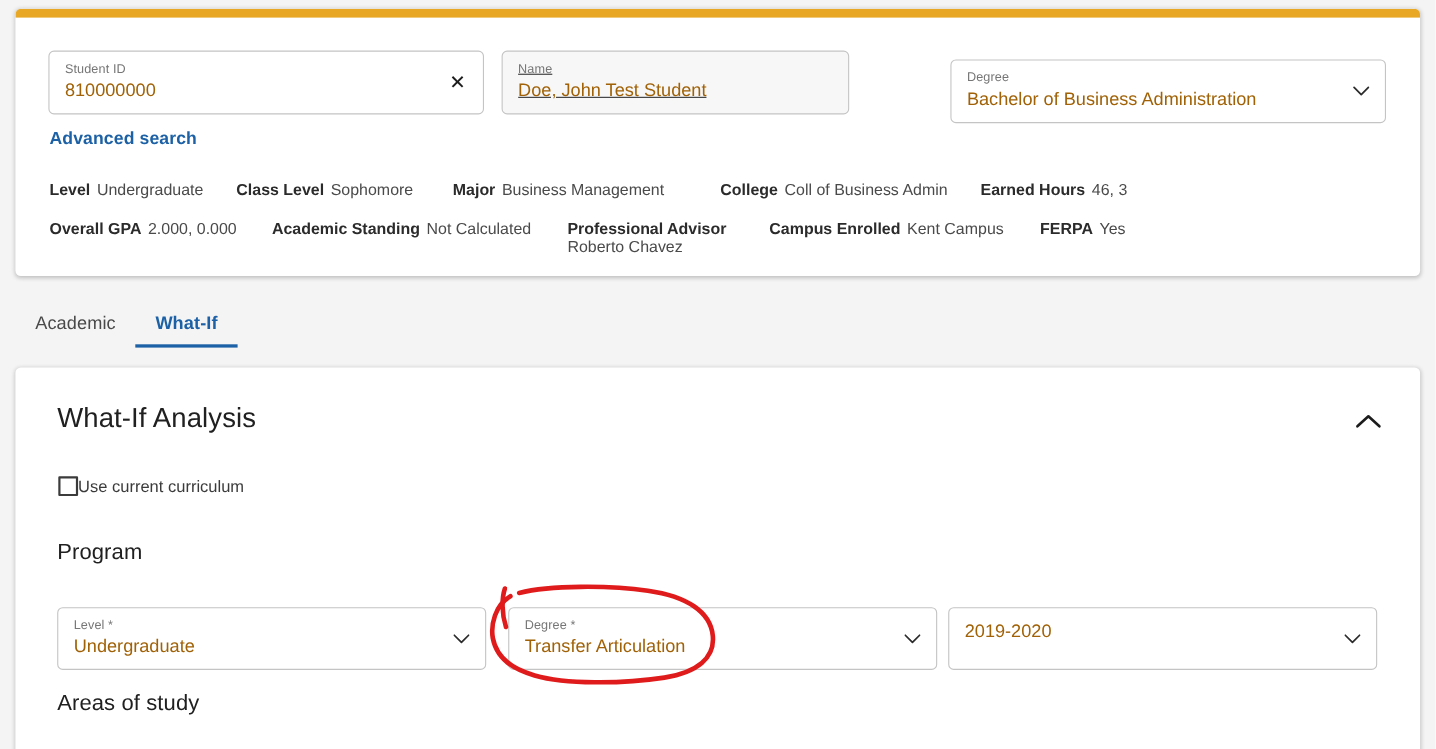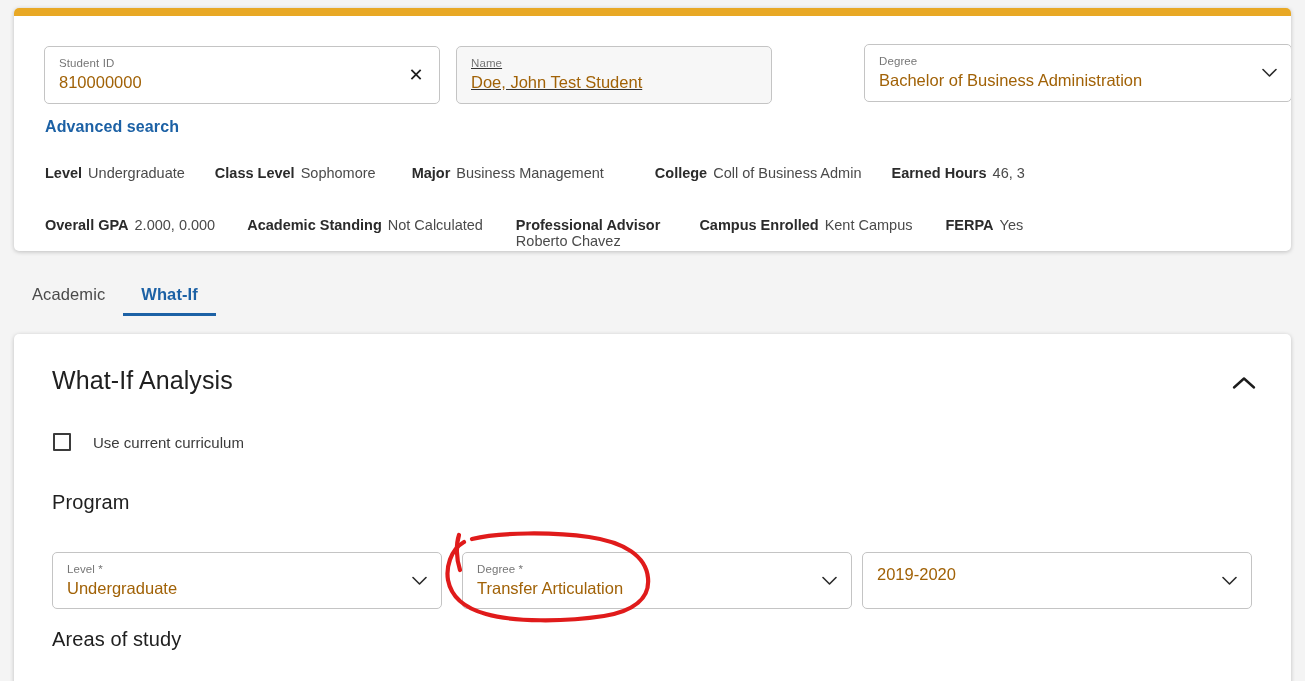--- a/index.html
+++ b/index.html
@@ -76,21 +76,21 @@
     right: 14px;
     top: 50%;
     margin-top: -5px;
     width: 15px; height: 10px;
     cursor: pointer;
   }
   .chev svg { display: block; }
 
   #field-student-id { left: 30px;  top: 38px;  width: 396px; height: 58px; }
   #field-name       { left: 442px; top: 38px; width: 316px; height: 58px; text-decoration: underline; }
-  #field-degree     { left: 850px; top: 36px; width: 428px; height: 58px; }
+  #field-degree     { left: 850px; top: 46px; width: 396px; height: 58px; }
 
   .advanced-search {
     position: absolute;
     left: 31px;
     top: 110px;
     font-size: 16px;
     font-weight: bold;
     color: #1c61a5;
     cursor: pointer;
     letter-spacing: 0.1px;
@@ -182,21 +182,20 @@
   }
   .checkbox {
     width: 18px; height: 18px;
     border: 2px solid #3b3b3b;
     border-radius: 1px;
     background: #fff;
     cursor: pointer;
     flex: 0 0 auto;
   }
   .checkbox-label {
-    margin-left: 22px;
     font-size: 15px;
     color: #3b3b3b;
   }
 
   .section-heading {
     position: absolute;
     font-size: 20px;
     color: #202020;
     letter-spacing: 0.1px;
   }
@@ -264,21 +263,21 @@
       <span class="info-label">College</span>
       <span class="info-value">Coll of Business Admin</span>
     </span>
     <span class="info-item">
       <span class="info-label">Earned Hours</span>
       <span class="info-value">46, 3</span>
     </span>
   </div>
 
   <div class="info-row" id="info-row-2">
-    <span class="info-item" style="margin-right:32px;margin-top:16px;">
+    <span class="info-item" style="margin-right:32px;">
       <span class="info-label">Overall GPA</span>
       <span class="info-value">2.000, 0.000</span>
     </span>
     <span class="info-item" style="margin-right:33px;">
       <span class="info-label">Academic Standing</span>
       <span class="info-value">Not Calculated</span>
     </span>
     <span class="info-item" style="margin-right:33px;flex-direction:column;">
       <span class="info-label">Professional Advisor</span>
       <span class="info-value">Roberto Chavez</span>

